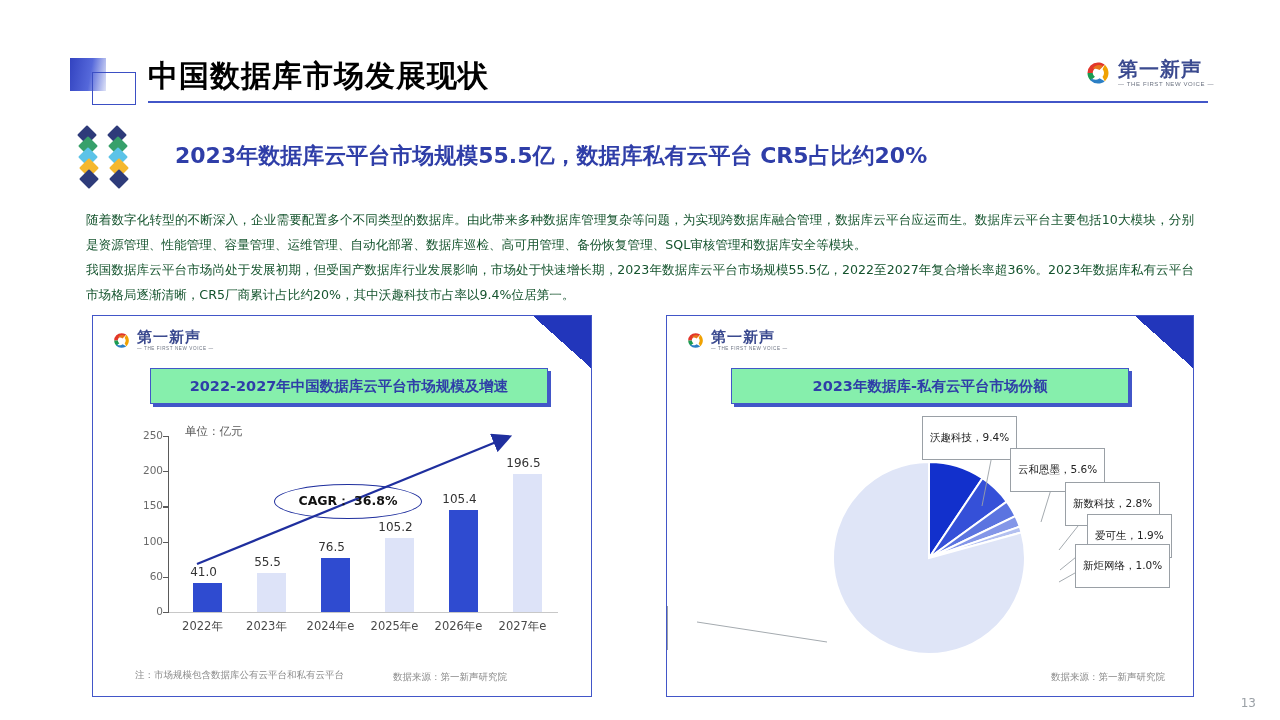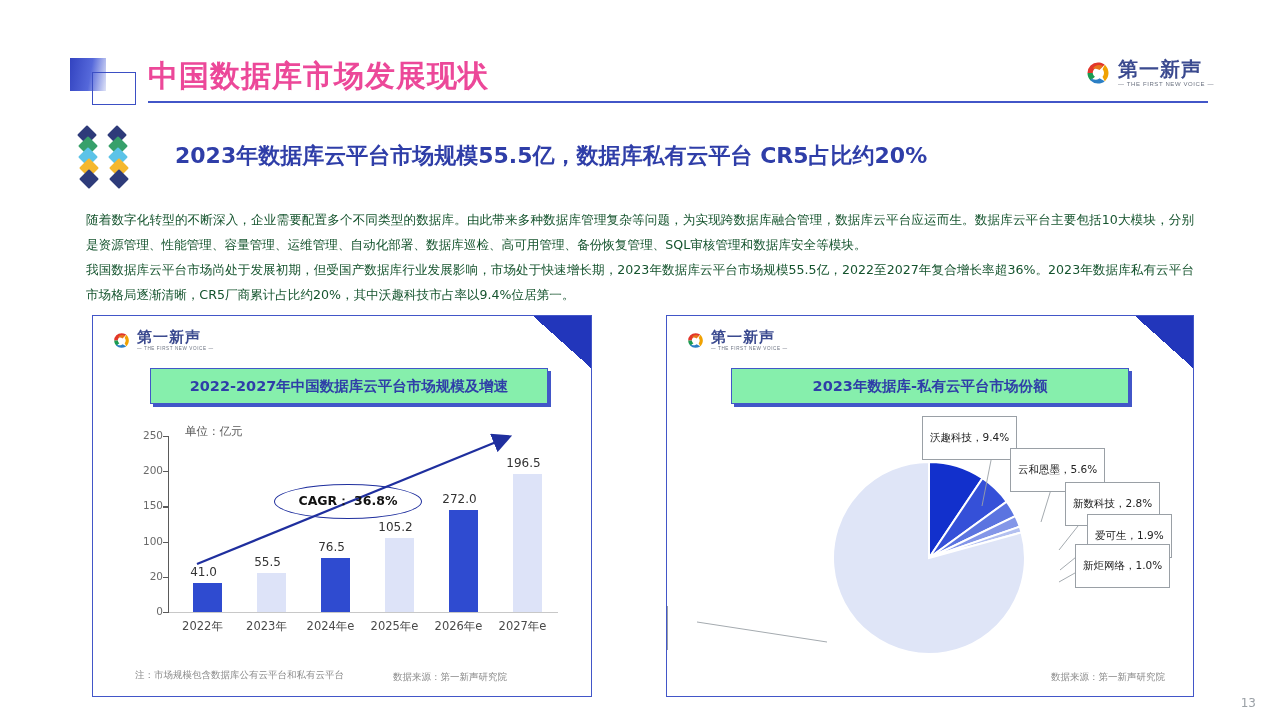--- a/index.html
+++ b/index.html
@@ -16,21 +16,21 @@
   .hdr-mark .outline {
     position: absolute; left: 22px; top: 14px; width: 44px; height: 33px;
     border: 1.6px solid #3b4fc4; background: transparent;
   }
   .hdr-mark .fill2 {
     position: absolute; left: 0; top: 0; width: 36px; height: 33px;
     background: linear-gradient(100deg, #3243c0 0%, #5568da 55%, #dfe3f7 100%);
   }
   .page-title {
     position: absolute; left: 148px; top: 56px;
-    font-size: 30px; font-weight: bold; color: #ec4899;
+    font-size: 30px; font-weight: bold; color: #000000;
     letter-spacing: 1px;
     font-family: "DejaVu Sans", "Liberation Sans", sans-serif;
   }
   .title-rule {
     position: absolute; left: 148px; top: 101px; width: 1060px; height: 2px;
     background: #4256c8;
   }
 
   
   .logo { position: absolute; display: flex; align-items: center; gap: 5px; }
@@ -203,21 +203,21 @@
     <div class="chart-title-box" id="title-left">
       <span>2022-2027年中国数据库云平台市场规模及增速</span>
     </div>
 
     <div class="barchart">
       <div class="bc-unit">单位：亿元</div>
       <div class="bc-axis-y"></div>
       <div class="bc-axis-x"></div>
       <div class="bc-ylabels" id="bc-ylabels">
           <div class="bc-ylabel" style="top: 176px;">0</div>
-          <div class="bc-ylabel" style="top: 140.8px;">20</div>
+          <div class="bc-ylabel" style="top: 140.8px;">60</div>
           <div class="bc-ylabel" style="top: 105.6px;">100</div>
           <div class="bc-ylabel" style="top: 70.4px;">150</div>
           <div class="bc-ylabel" style="top: 35.2px;">200</div>
           <div class="bc-ylabel" style="top: 0px;">250</div>
         </div>
       <div id="bc-ticks">
           <div class="bc-tick" style="top: 188px;"></div>
           <div class="bc-tick" style="top: 152.8px;"></div>
           <div class="bc-tick" style="top: 117.6px;"></div>
           <div class="bc-tick" style="top: 82.4px;"></div>
@@ -245,21 +245,21 @@
             <div class="bar" style="height: 53.856px; left: 18px; background: rgb(47, 75, 208);"></div>
           </div>
           <div class="bar-val" style="left: 206px; top: 104.144px;">76.5</div>
           <div class="bar-col" style="left: 274px;">
             <div class="bar" style="height: 74.0608px; left: 18px; background: rgb(221, 227, 248);"></div>
           </div>
           <div class="bar-val" style="left: 270px; top: 83.9392px;">105.2</div>
           <div class="bar-col" style="left: 338px;">
             <div class="bar" style="height: 101.658px; left: 18px; background: rgb(47, 75, 208);"></div>
           </div>
-          <div class="bar-val" style="left: 334px; top: 56.3424px;">272.0</div>
+          <div class="bar-val" style="left: 334px; top: 56.3424px;">105.4</div>
           <div class="bar-col" style="left: 402px;">
             <div class="bar" style="height: 138.336px; left: 18px; background: rgb(221, 227, 248);"></div>
           </div>
           <div class="bar-val" style="left: 398px; top: 19.664px;">196.5</div>
         </div>
       <div class="bc-xlabels" id="bc-xlabels">
           <div class="bc-xlabel" style="left: 2px;">2022年</div>
           <div class="bc-xlabel" style="left: 66px;">2023年</div>
           <div class="bc-xlabel" style="left: 130px;">2024年e</div>
           <div class="bc-xlabel" style="left: 194px;">2025年e</div>

